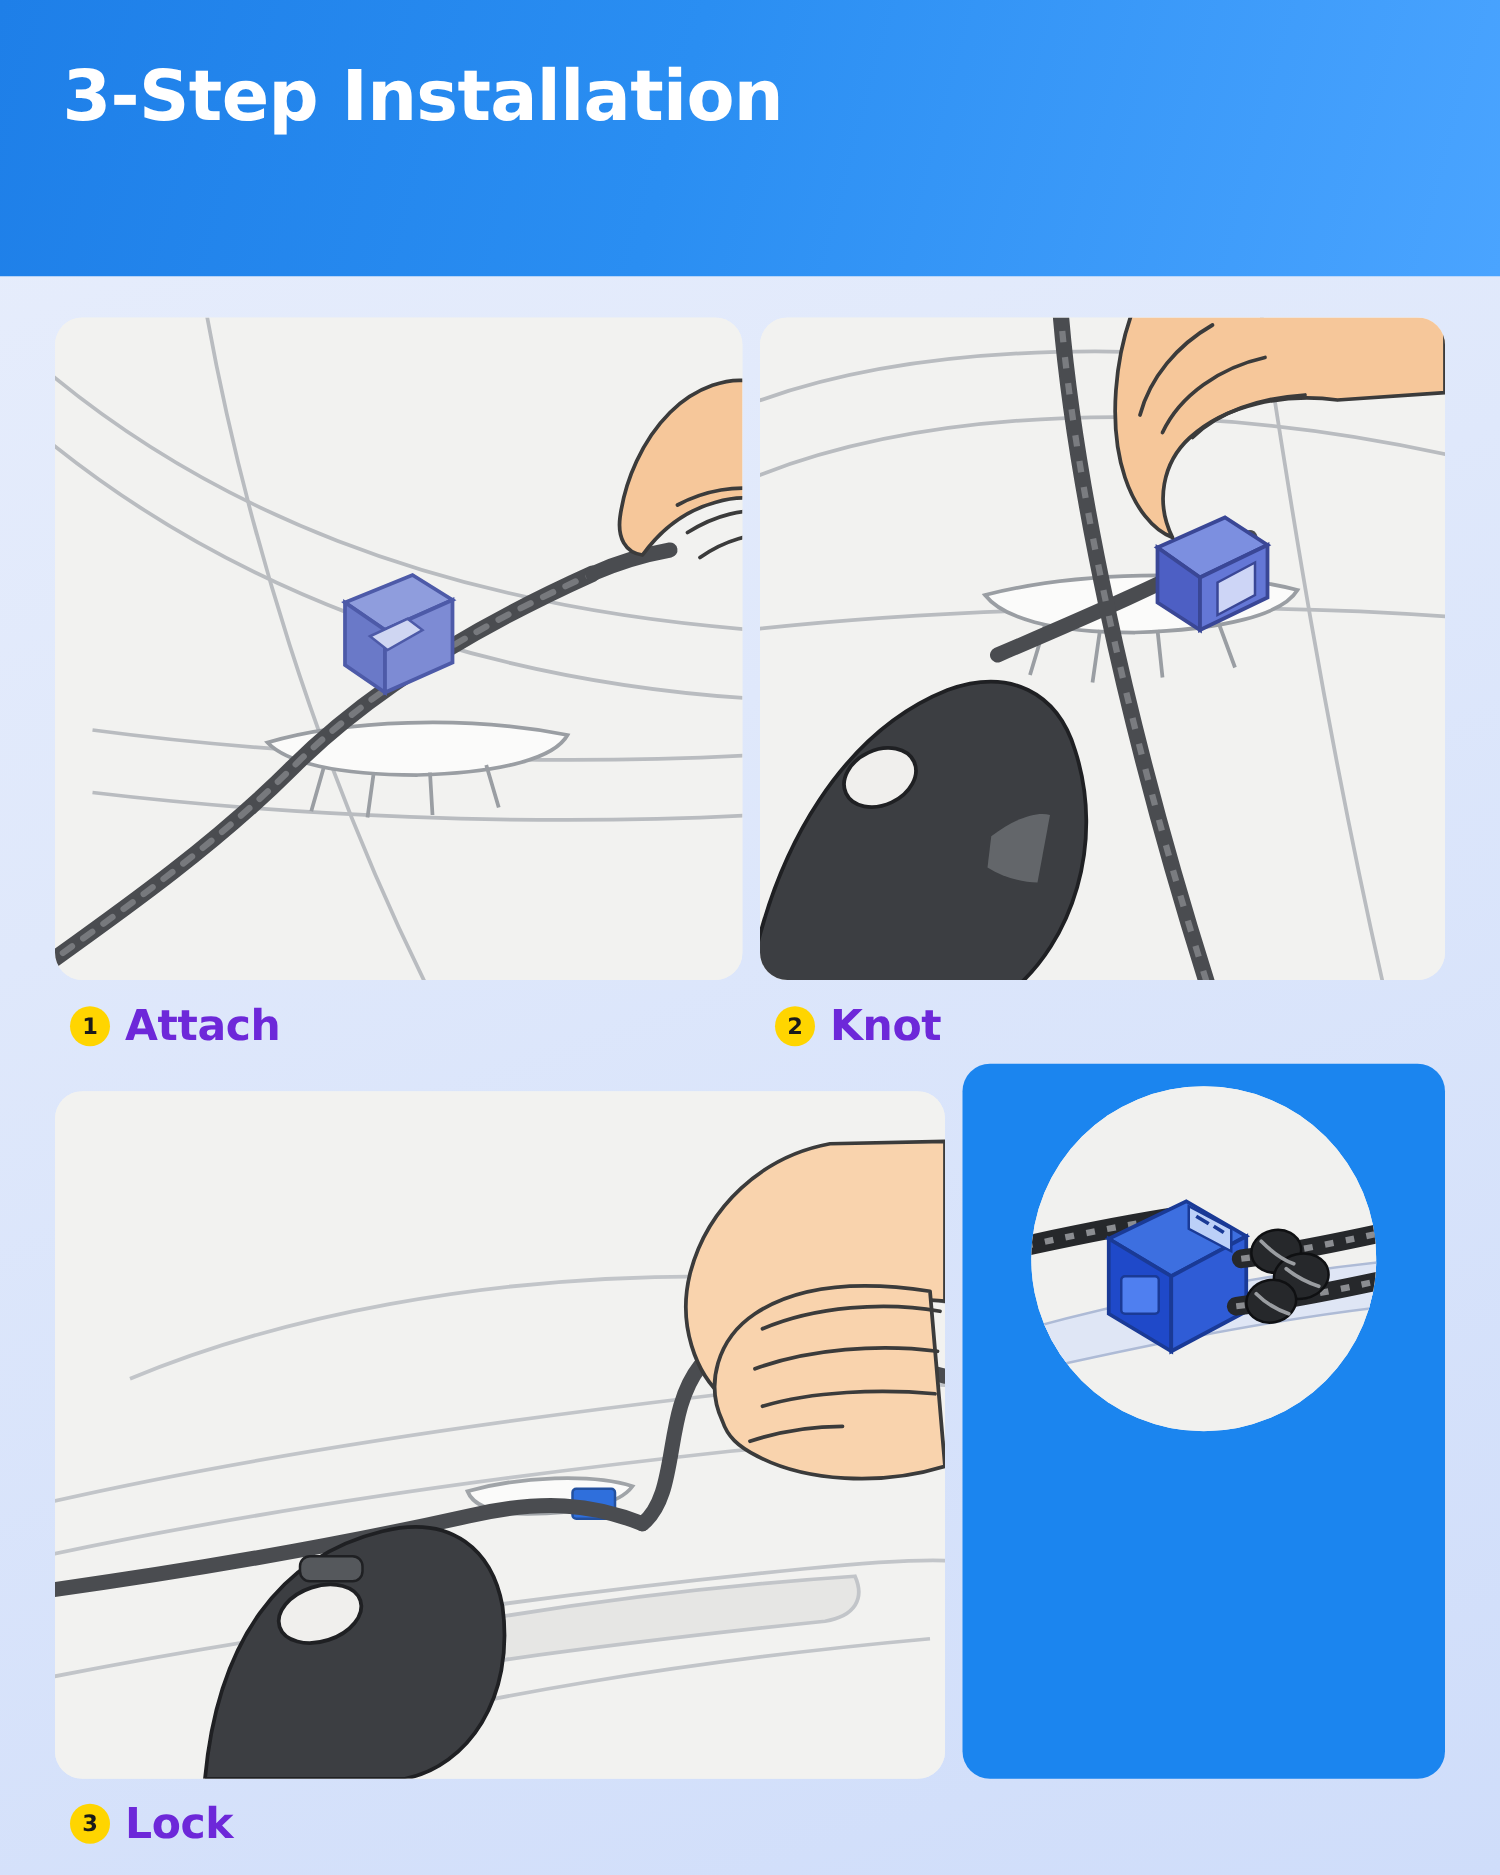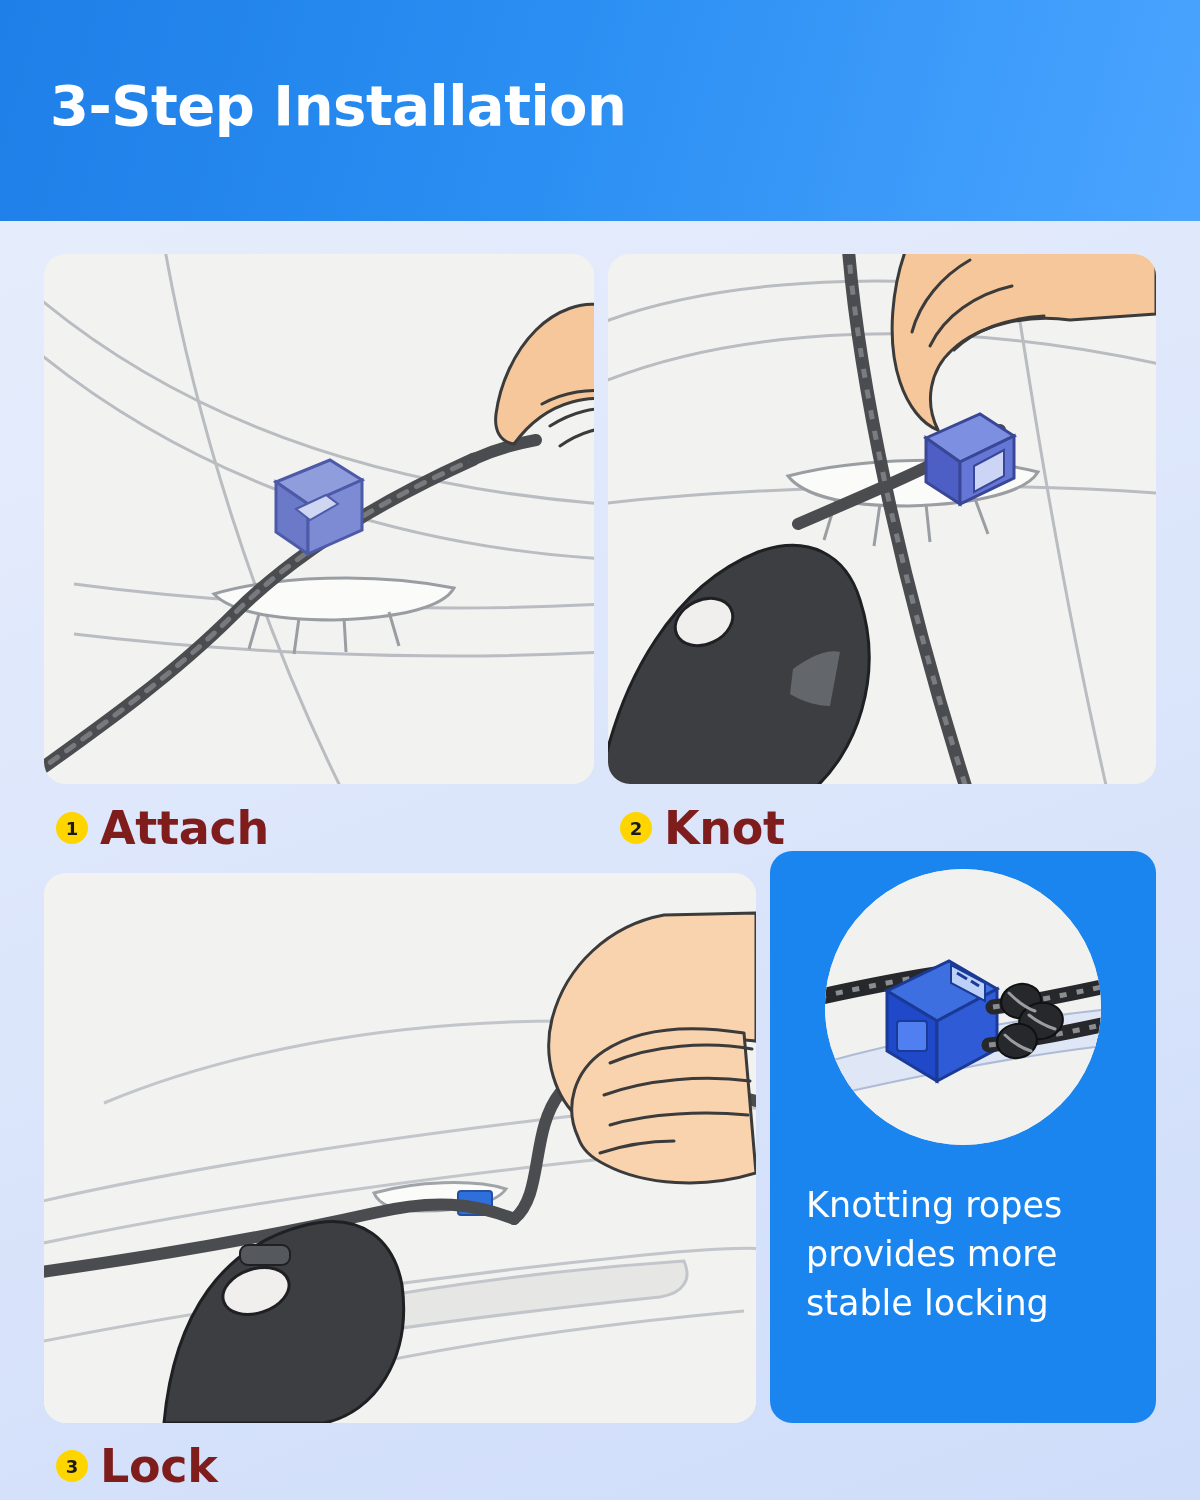--- a/index.html
+++ b/index.html
@@ -20,21 +20,20 @@
     width: 1200px; height: 221px;
     background: linear-gradient(105deg, #1e7fe8 0%, #2a8ef2 45%, #4aa4ff 100%);
     padding: 44px 0 0 50px;
   }
   .header h1 {
     color: #ffffff;
     font-size: 56px;
     font-weight: bold;
     line-height: 1.20;
     letter-spacing: -0.5px;
-    margin-top: 28px;
   }
   .header h1 .line2 { display: block; }
 
   
   .stage { position: absolute; left: 0; top: 221px; width: 1200px; height: 1279px; }
 
   .card {
     position: absolute;
     border-radius: 22px;
     background: #f2f2f0;
@@ -54,22 +53,22 @@
 
   .badge {
     width: 32px; height: 32px; border-radius: 50%;
     background: #ffd500;
     color: #1a1a1a;
     font-size: 18px; font-weight: bold;
     display: flex; align-items: center; justify-content: center;
     flex: 0 0 auto;
   }
   .cap-text {
-    color: #7f1d1d;
-    font-size: 46px;
+    color: #6d28d9;
+    font-size: 34px;
     font-weight: bold;
     letter-spacing: -0.3px;
   }
 
   
   .info-panel {
     position: absolute;
     left: 770px; top: 630px;
     width: 386px; height: 572px;
     background: #1b85ef;
@@ -267,16 +266,15 @@
           <ellipse cx="216" cy="152" rx="22" ry="18" transform="rotate(-12 216 152)"></ellipse>
           <ellipse cx="192" cy="172" rx="20" ry="17" transform="rotate(-12 192 172)"></ellipse>
         </g>
         <g stroke="#9a9da1" stroke-width="3" fill="none" stroke-linecap="round">
           <path d="M184 124 C 194 134, 204 140, 210 142"></path>
           <path d="M204 146 C 214 154, 224 158, 230 160"></path>
           <path d="M180 166 C 190 176, 200 180, 206 182"></path>
         </g>
       </svg>
     </div>
-    <div class="info-text">Knotting ropes provides more stable locking</div>
   </div>
 
 </div>
 
 </body></html>

